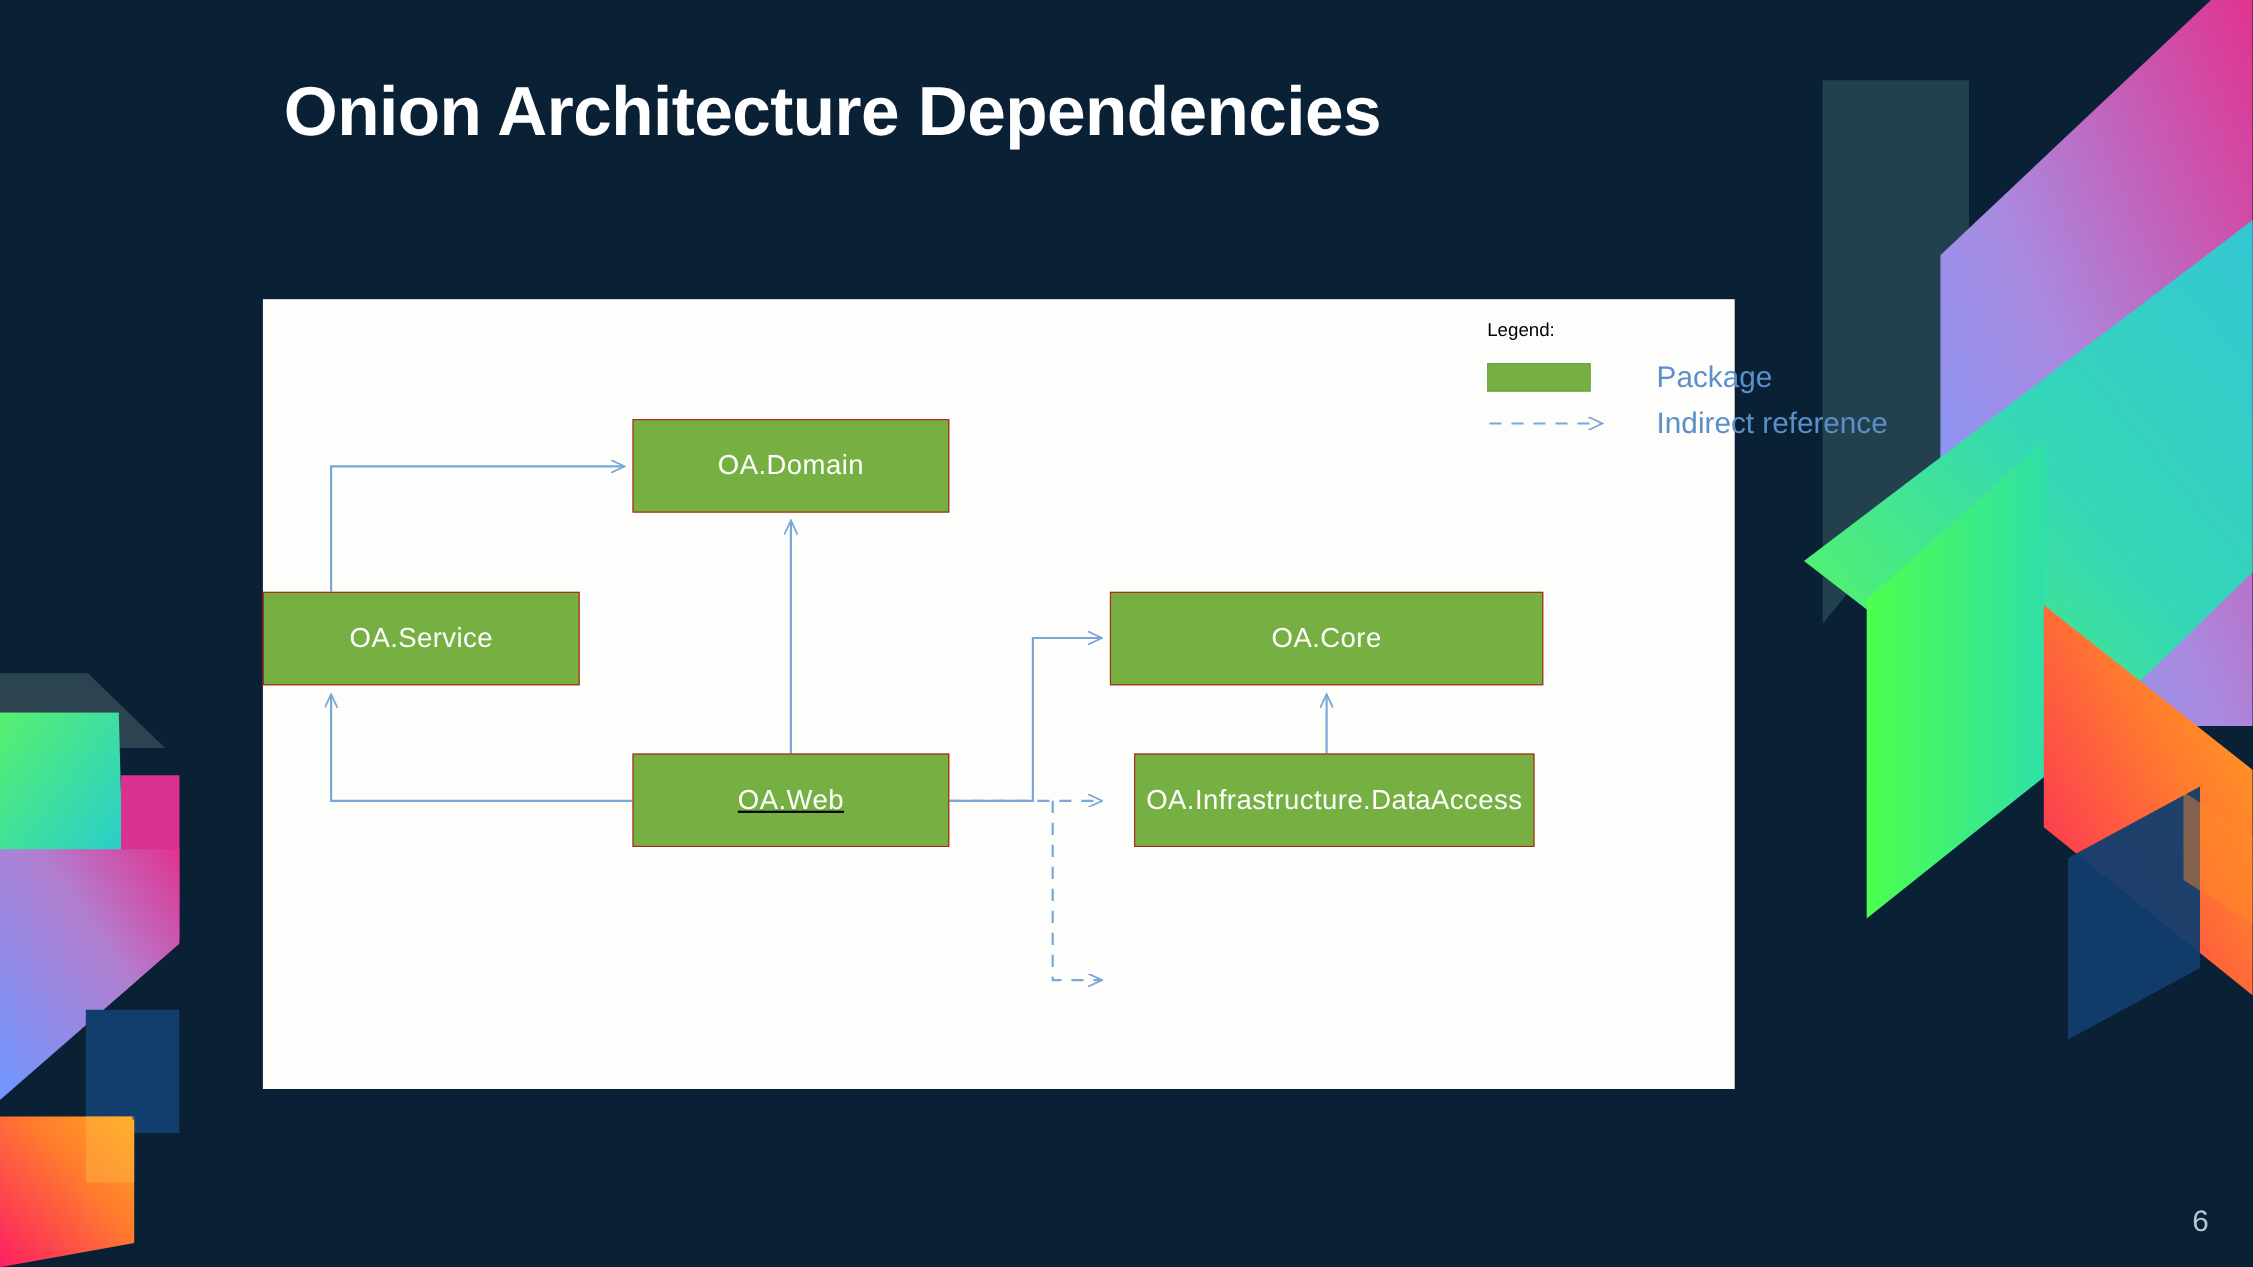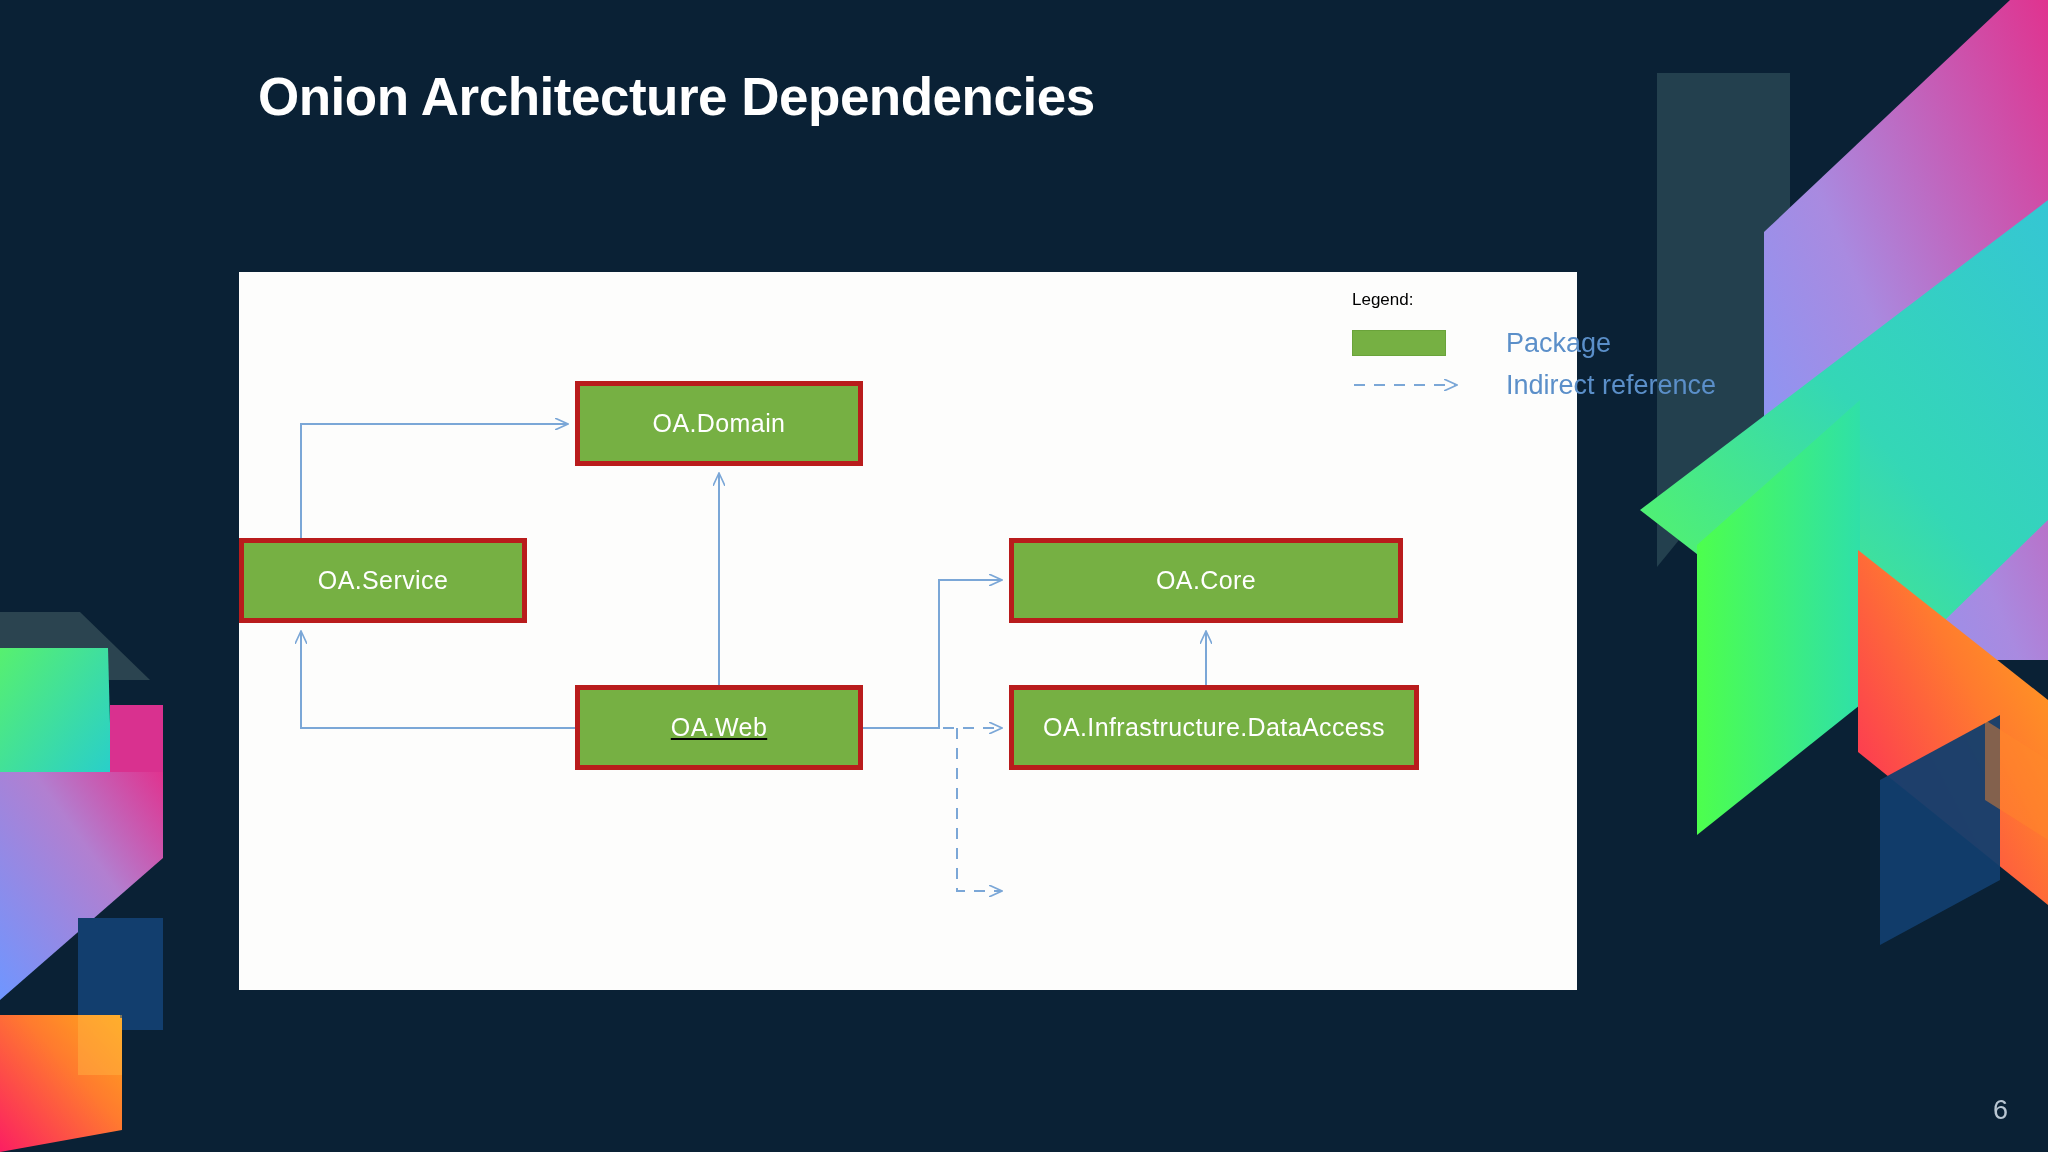--- a/index.html
+++ b/index.html
@@ -20,41 +20,41 @@
     position: absolute;
     inset: 0;
     pointer-events: none;
   }
 
   
   .slide-title {
     position: absolute;
     left: 258px;
     top: 66px;
-    font-size: 53px;
+    font-size: 63px;
     font-weight: bold;
     color: #ffffff;
     letter-spacing: -0.5px;
     white-space: nowrap;
   }
 
   
   .canvas {
     position: absolute;
     left: 239px;
     top: 272px;
     width: 1338px;
     height: 718px;
     background: #fdfdfc;
   }
 
   .node {
     position: absolute;
     background: #76b043;
-    border: 5px solid #b91c1c;
+    border: 1px solid #b91c1c;
     display: flex;
     align-items: center;
     justify-content: center;
     box-sizing: border-box;
   }
   .node-label {
     color: #ffffff;
     font-size: 25px;
     letter-spacing: 0.4px;
     white-space: nowrap;
@@ -220,21 +220,21 @@
     </div>
 
     <div class="node" style="left:336px; top:413px; width:288px; height:85px;text-decoration:underline;">
       <span class="node-label">OA.Web</span>
     </div>
 
     <div class="node" style="left:770px; top:266px; width:394px; height:85px;">
       <span class="node-label">OA.Core</span>
     </div>
 
-    <div class="node" style="left:770px; top:413px; width:410px; height:85px;">
+    <div class="node" style="left:792px; top:413px; width:364px; height:85px;">
       <span class="node-label">OA.Infrastructure.DataAccess</span>
     </div>
 
 
     <div class="legend">
       <div class="legend-title">Legend:</div>
 
       <div class="legend-row">
         <div class="legend-key">
           <div class="legend-swatch"></div>

